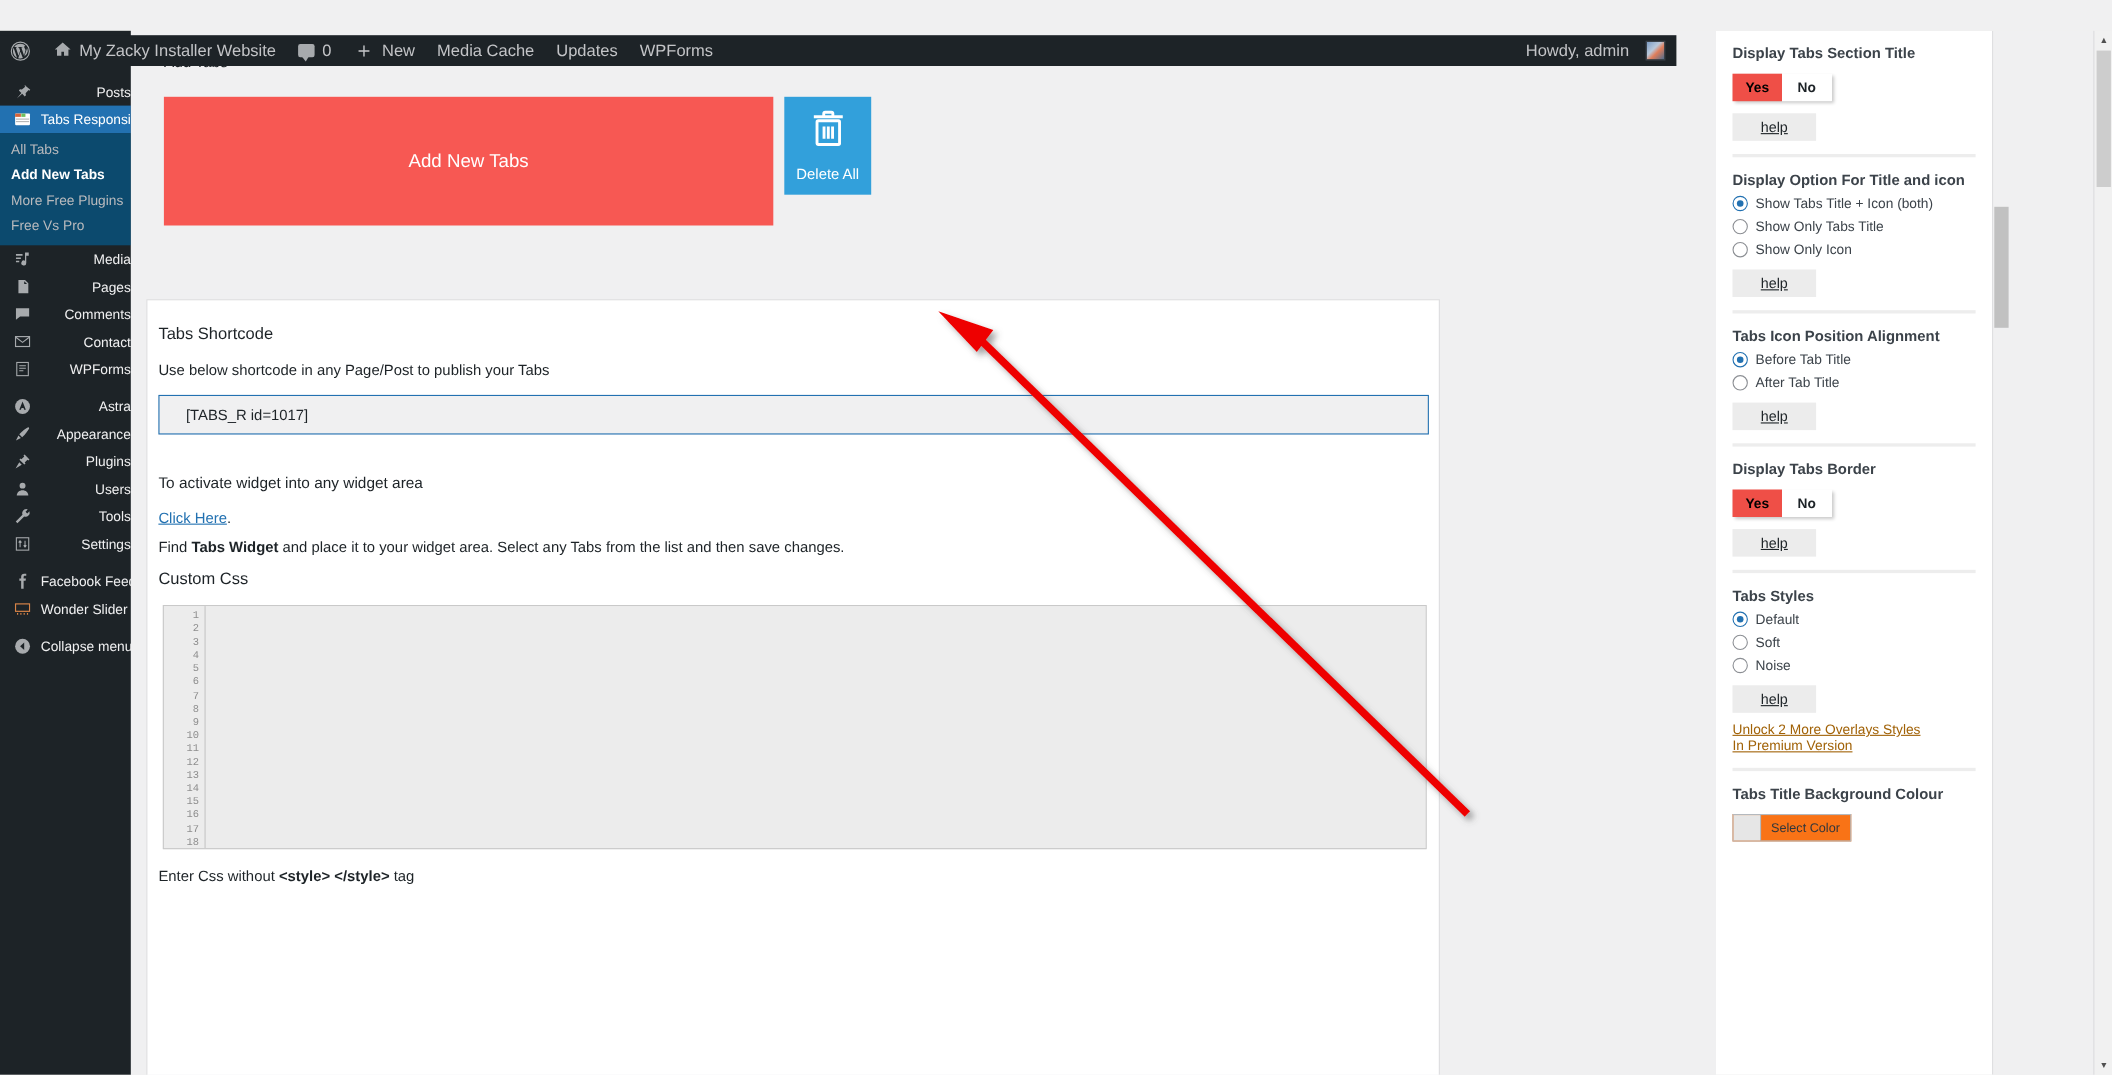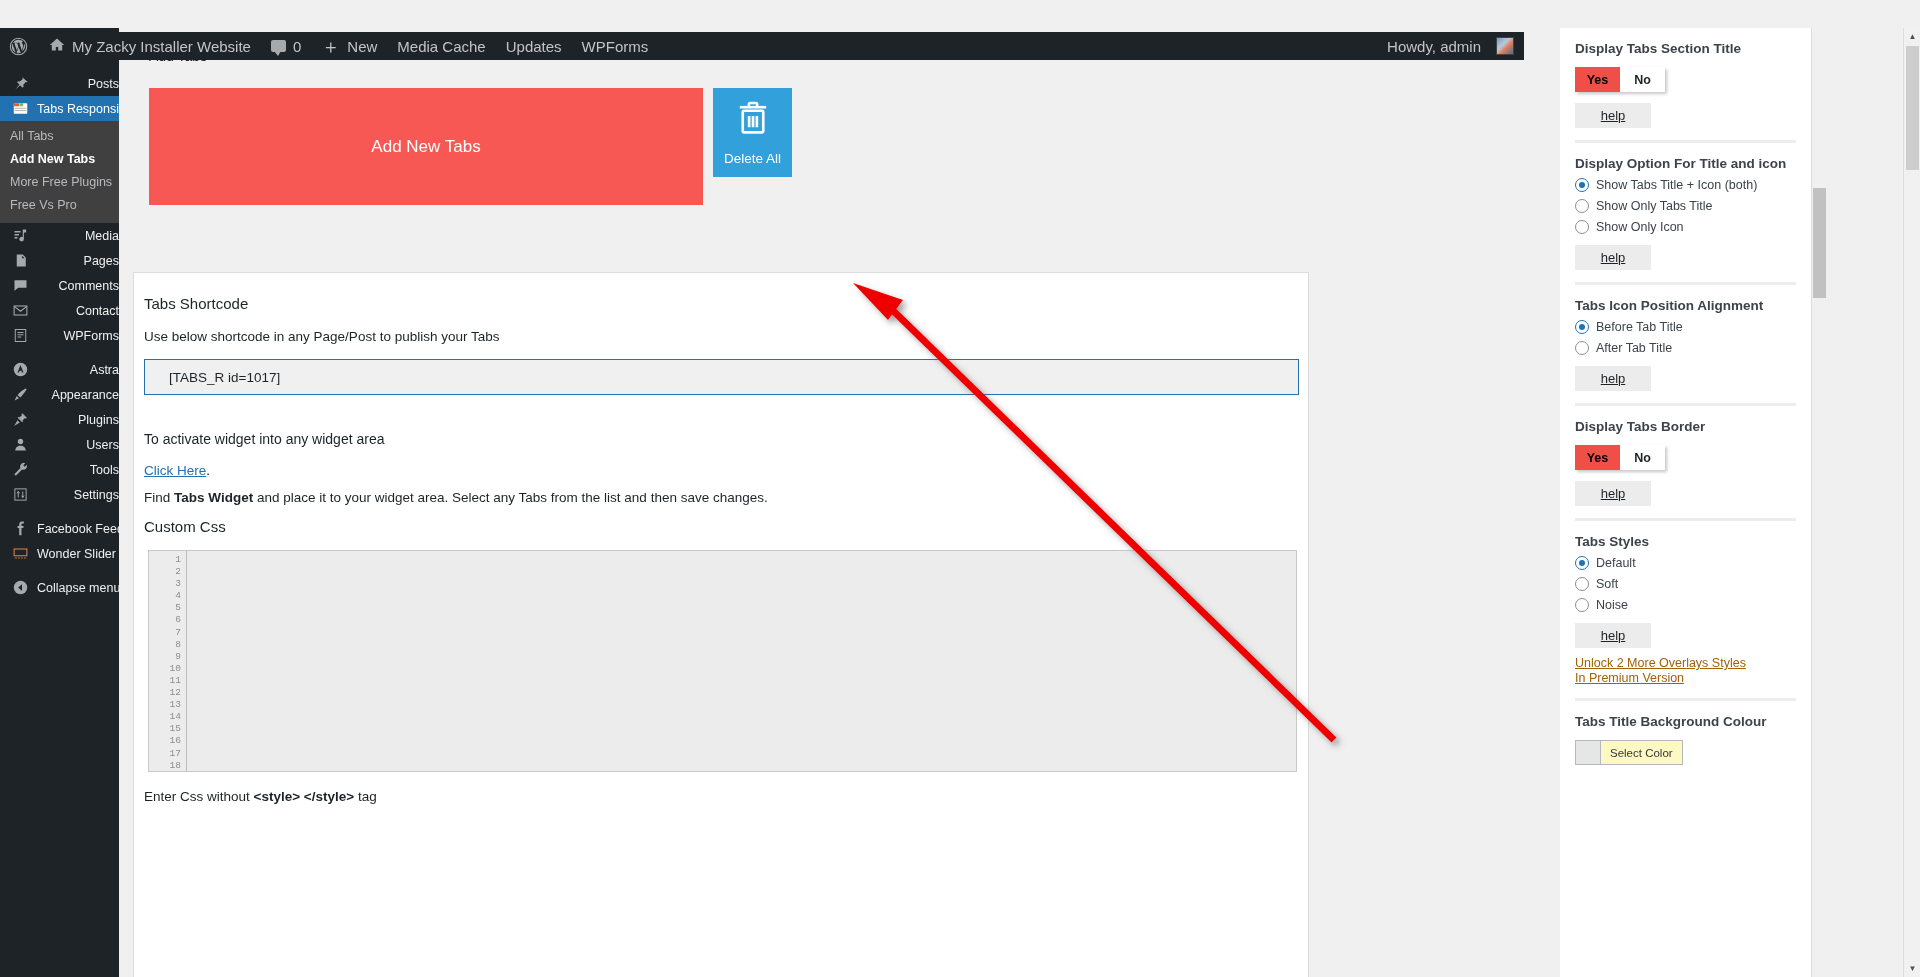--- a/index.html
+++ b/index.html
@@ -67,21 +67,21 @@
   .menu-item .mi-icon {
     width: 16px; height: 16px; flex: none;
     display: flex; align-items: center; justify-content: center;
     color: #a7aaad;
   }
   .menu-item.current {
     background: #2271b1; color: #fff; font-weight: 400;
     position: relative;
   }
   .menu-item.current .mi-icon { color: #fff; }
-  .submenu { background: #404040; padding: 4px 0 6px 0; }
+  .submenu { background: #0c4a6e; padding: 4px 0 6px 0; }
   .submenu-item {
     padding: 3px 0 3px 10px;
     font-size: 12.5px; color: #b9babd; cursor: pointer;
     line-height: 17px;
   }
   .submenu-item.current { color: #fff; font-weight: bold; }
 
   
   #wpcontent {
     position: absolute; top: 28px; left: 119px;
@@ -226,21 +226,21 @@
   }
   .radio-label { font-size: 12.5px; color: #3c434a; }
   .premium-link {
     display: block; margin-top: 8px;
     color: #a16207; text-decoration: underline;
     font-size: 12.5px; line-height: 15px; cursor: pointer;
     width: 175px;
   }
   .color-picker {
     display: inline-flex; margin-top: 11px;
-    border: 1px solid #b4b9be; background: #fef9c3;
+    border: 1px solid #b4b9be; background: #f97316;
     height: 25px;
   }
   .color-swatch { width: 24px; height: 23px; background: #e6e6e6; }
   .color-label {
     display: flex; align-items: center; padding: 0 9px;
     font-size: 11.5px; color: #32373c;
     border-left: 1px solid #b4b9be;
     cursor: pointer;
   }
 

